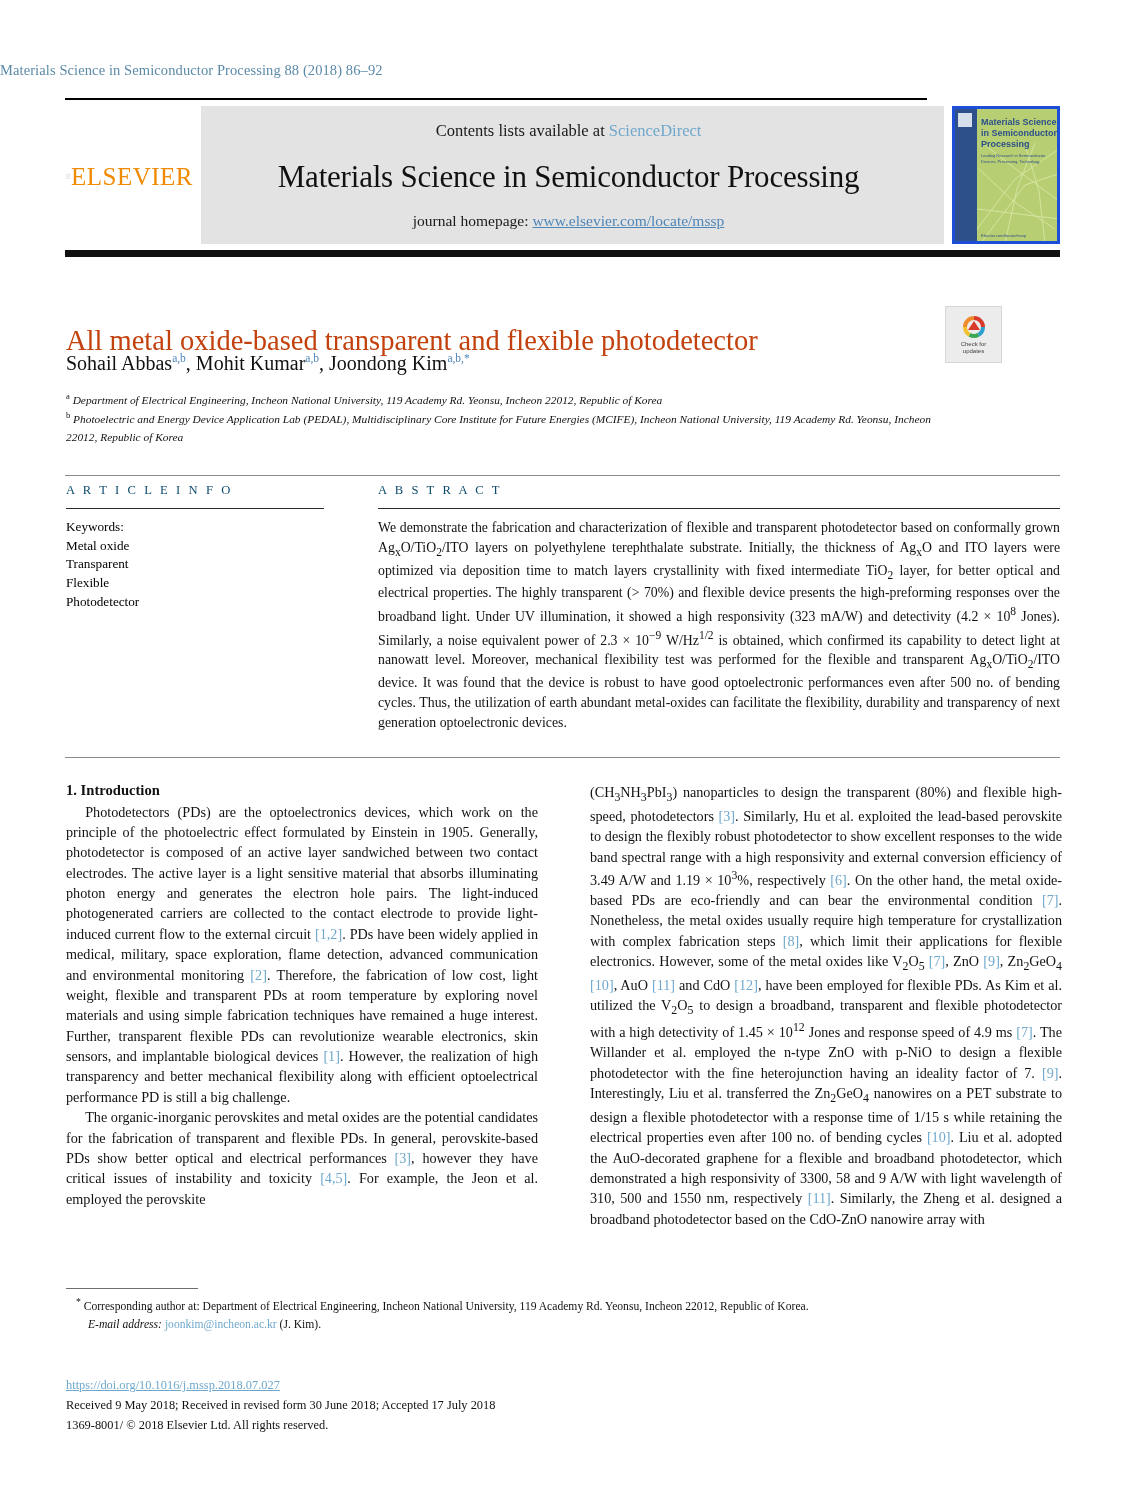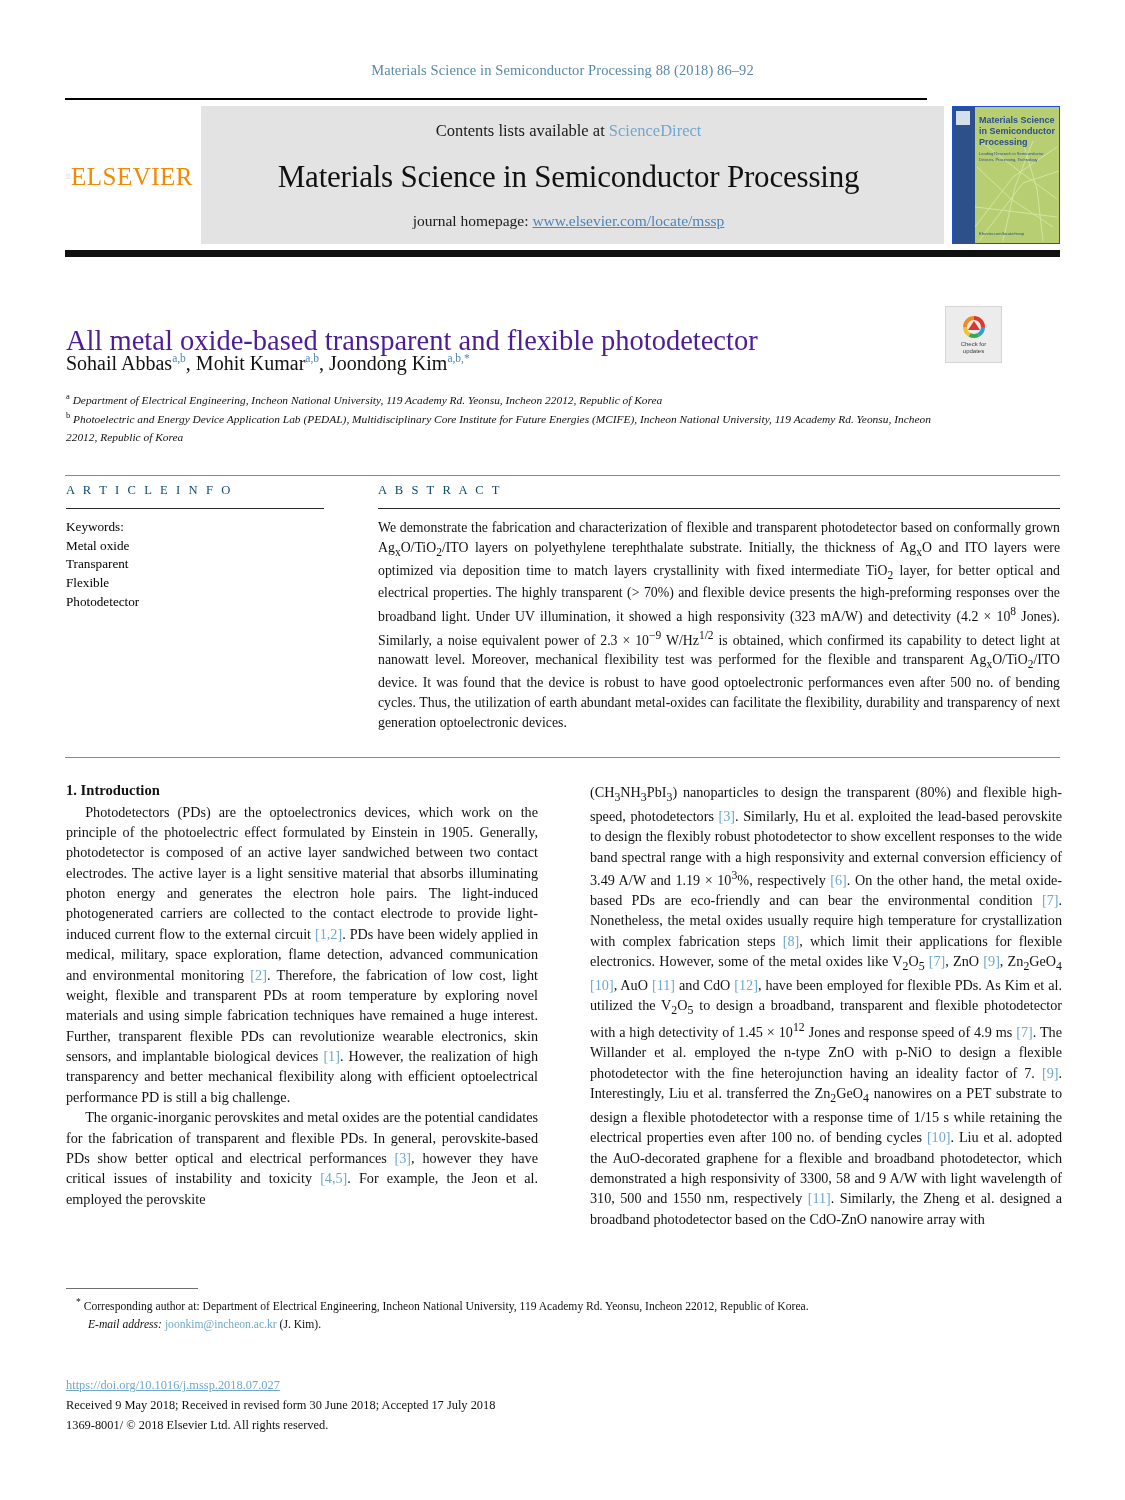--- a/index.html
+++ b/index.html
@@ -20,21 +20,21 @@
     overflow: hidden;
     box-sizing: border-box;
   }
 
   
   .running-head {
     position: absolute;
     top: 62px;
     left: 0;
     width: 1125px;
-    text-align: center;
+    text-align: left;
     font-size: 14.5px;
     color: #5b8aa8;
     letter-spacing: .1px;
   }
 
   
   .masthead {
     position: absolute;
     top: 98px;
     left: 65px;
@@ -104,36 +104,36 @@
   }
   .homepage-line {
     font-size: 15.5px;
     color: #1a1a1a;
   }
   .homepage-line .url { color: #4e86b8; }
   .cover-thumb {
     flex: 0 0 108px;
     width: 108px;
     height: 138px;
-    border: 1px solid #1d4ed8;
+    border: 3px solid #1d4ed8;
     box-sizing: border-box;
     position: relative;
     overflow: hidden;
     background: #9fc04a;
   }
 
   
   .article-title {
     position: absolute;
     top: 305px;
     left: 66px;
     width: 860px;
     font-size: 28.5px;
     line-height: 1.18;
-    color: #4c1d95;
+    color: #c2410c;
     font-weight: 400;
   }
   .authors {
     position: absolute;
     top: 352px;
     left: 66px;
     width: 860px;
     font-size: 20px;
     color: #111;
   }

